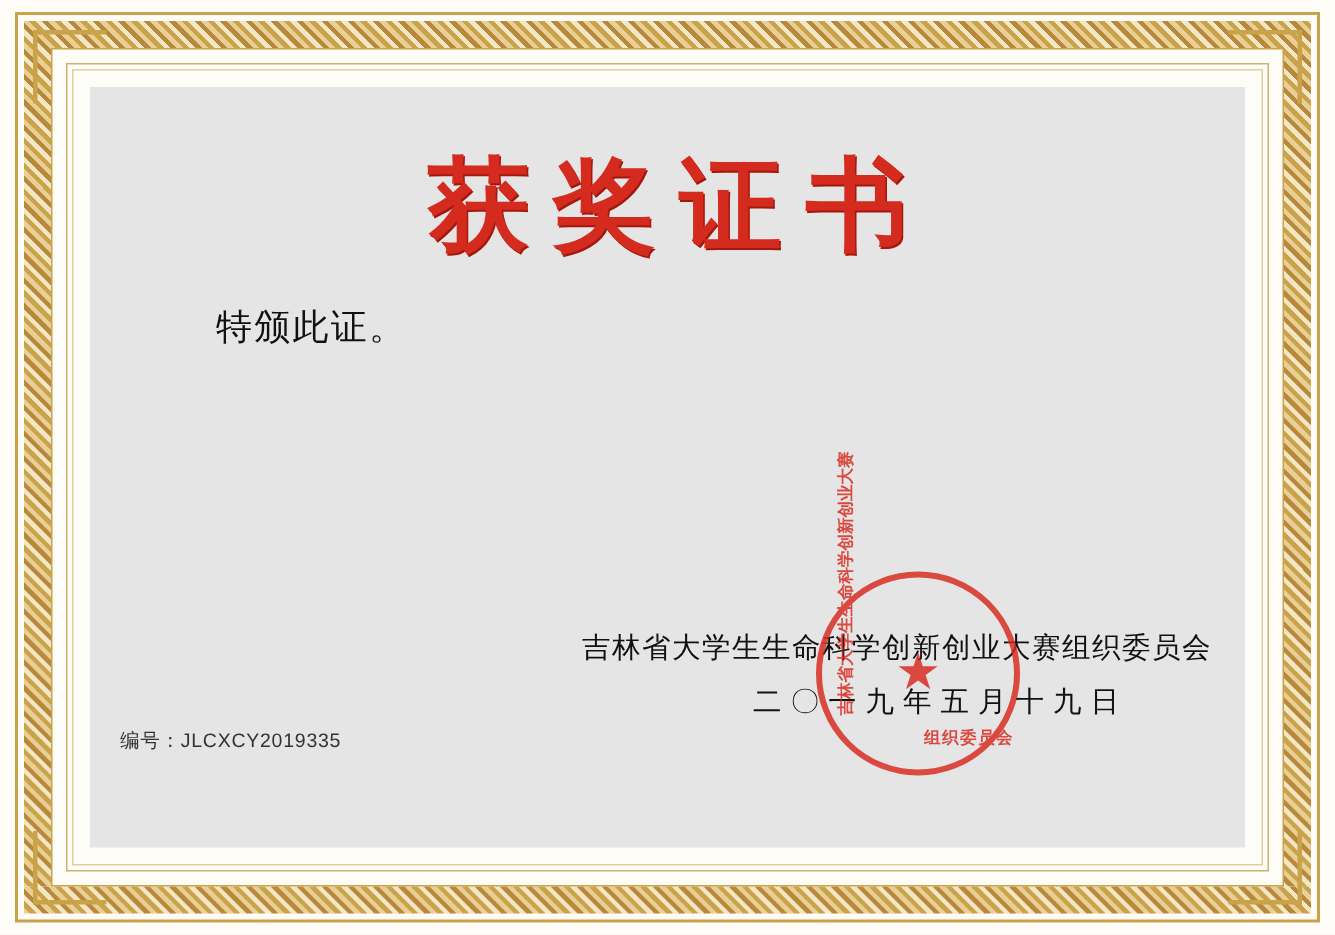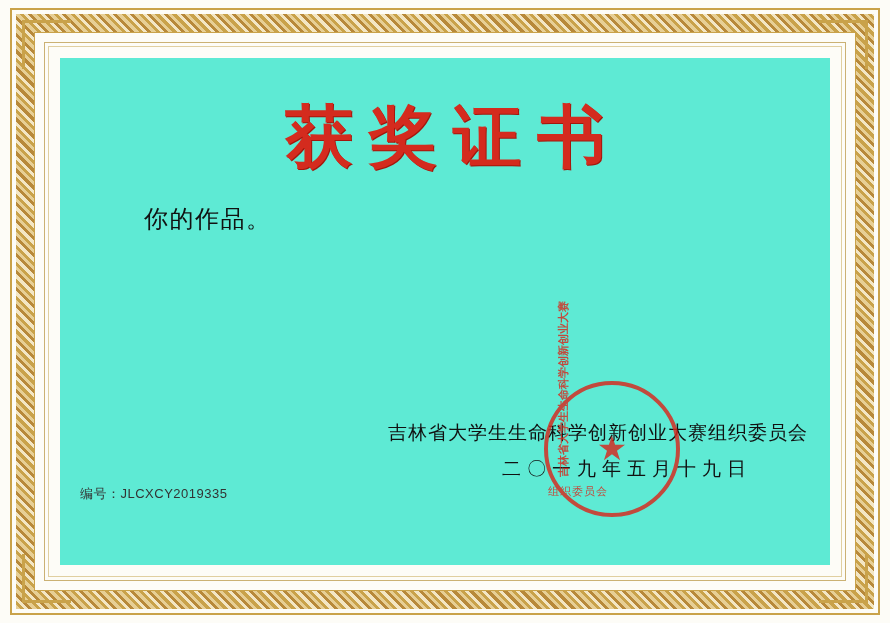--- a/index.html
+++ b/index.html
@@ -91,21 +91,21 @@
   .corner.tr { right: 22px; top: 20px; border-left: none; border-bottom: none; }
   .corner.bl { left: 22px; bottom: 20px; border-right: none; border-top: none; }
   .corner.br { right: 22px; bottom: 20px; border-left: none; border-top: none; }
 
   .content {
     position: absolute;
     left: 60px;
     top: 58px;
     right: 60px;
     bottom: 58px;
-    background: #5eead4;
+    background: #e5e5e5;
   }
 
   .title {
     text-align: center;
     margin-top: 34px;
     font-family: "Liberation Serif", serif;
     font-size: 68px;
     font-weight: bold;
     letter-spacing: 16px;
     color: #d42b1e;
@@ -205,23 +205,23 @@
     top: 50%;
     font-size: 11px;
     font-weight: bold;
     transform-origin: 0 0;
     white-space: nowrap;
   }
   .seal-bottom {
     position: absolute;
     bottom: 14px;
     width: 100%;
-    text-align: left;
+    text-align: right;
     font-size: 11px;
-    font-weight: normal;
+    font-weight: bold;
     letter-spacing: 1px;
   }
 </style>
 </head>
 <body>
 
 <div class="certificate">
 
   <div class="border-outer"></div>
   <div class="border-band"></div>
@@ -234,21 +234,21 @@
   <div class="corner bl"></div>
   <div class="corner br"></div>
 
   <div class="content">
 
     <div class="title">获奖证书</div>
 
 
 
     <div class="body-text para2">
-      <span class="indent"></span><span>你的作品。</span>
+      <span class="indent"></span><span>特颁此证。</span>
     </div>
 
     <div class="signature">
       <div>吉林省大学生生命科学创新创业大赛组织委员会</div>
       <div class="sig-date">二〇一九年五月十九日</div>
     </div>
 
     <div class="seal">
       <div class="seal-top-text">
         <span style="transform: rotate(-90deg) translate(-28px,-56px);">吉林省大学生生命科学创新创业大赛</span>

